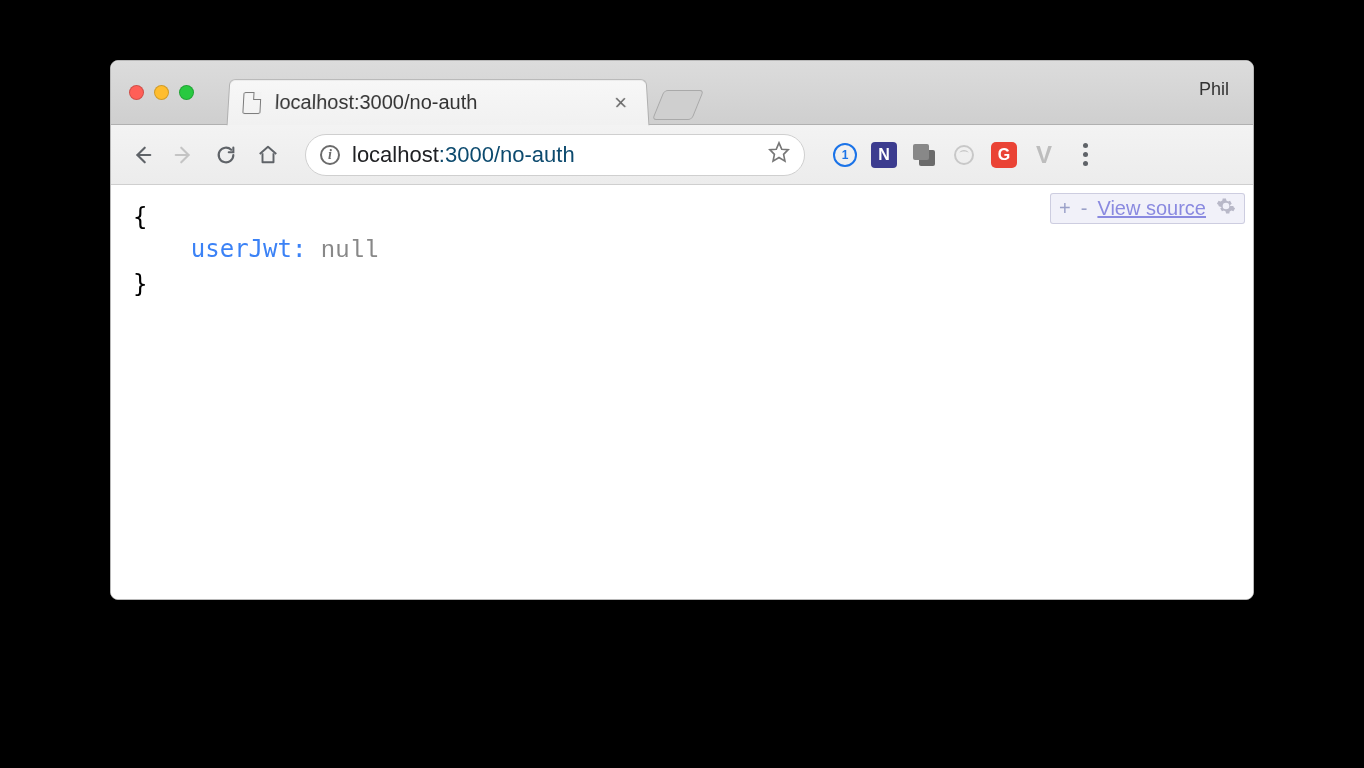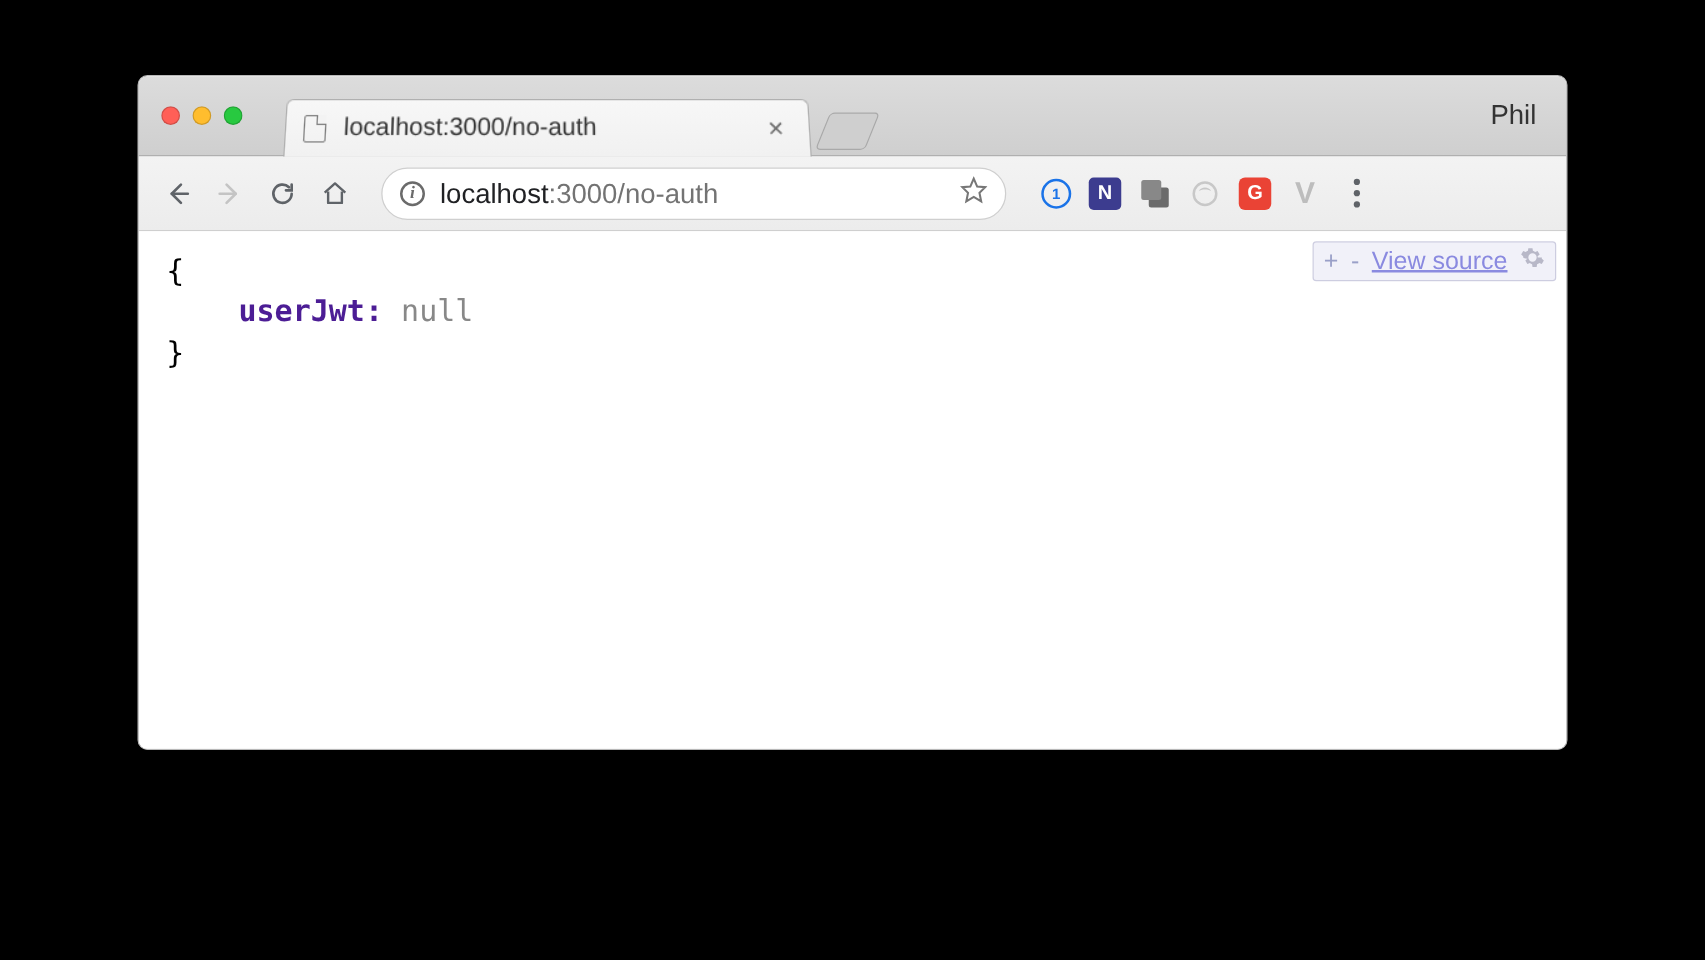--- a/index.html
+++ b/index.html
@@ -82,21 +82,21 @@
     width: 40px; height: 30px;
     background: #cfcfcf;
     border: 1px solid #a9a9a9;
     transform: skewX(-22deg);
     border-radius: 4px;
   }
   .profile {
     position: absolute;
     right: 24px;
     top: 18px;
-    font-size: 22px;
+    font-size: 18px;
     color: #333;
   }
   .toolbar {
     height: 60px;
     background: linear-gradient(#f3f3f3, #ececec);
     border-bottom: 1px solid #cfcfcf;
     display: flex;
     align-items: center;
     padding: 0 18px;
     gap: 16px;
@@ -126,21 +126,21 @@
     width: 20px; height: 20px;
     border: 2px solid #6b6b6b;
     border-radius: 50%;
     display: flex; align-items: center; justify-content: center;
     font-size: 14px; color: #6b6b6b;
     margin-right: 12px;
     font-family: serif;
     font-style: italic;
     font-weight: bold;
   }
-  .omnibox .url .host-dim { color: #737373; }
+  .omnibox .url .host-dim { color: #0c4a6e; }
   .omnibox .star {
     margin-left: auto;
     color: #777;
   }
   .omnibox .star svg { width: 22px; height: 22px; }
   .ext-row { display: flex; align-items: center; gap: 14px; margin-left: 4px; }
   .ext {
     width: 26px; height: 26px;
     display: flex; align-items: center; justify-content: center;
     border-radius: 4px;
@@ -180,22 +180,22 @@
     align-items: center;
     gap: 10px;
     font-family: -apple-system, sans-serif;
     font-size: 20px;
   }
   .json-tools .pm { color: #9aa0c8; font-weight: 500; }
   .json-tools .vs { color: #8a8ae0; text-decoration: underline; text-align: right; }
   .json-tools .gear { color: #b8b8c8; }
   .json-tools .gear svg { width: 20px; height: 20px; }
   pre.json { white-space: pre; line-height: 1.35; }
-  .k { font-weight: bold; color: #4c1d95; }
-  .nullv { color: #888; }
+  .k { font-weight: normal; color: #3b82f6; }
+  .nullv { color: #888; font-family: Liberation Mono, monospace; }
   .brace { color: #000; }
 </style>
 </head>
 <body>
 
 <div class="window">
 
   <div class="tabbar">
     <div class="traffic">
       <div class="dot red"></div>

